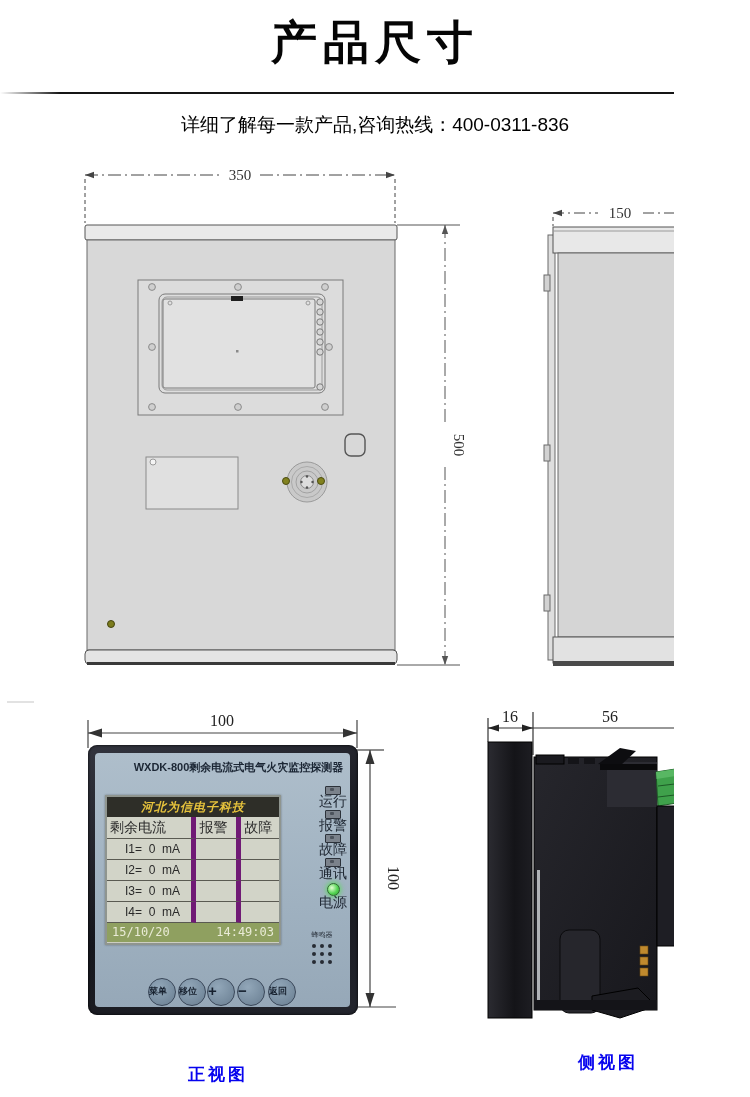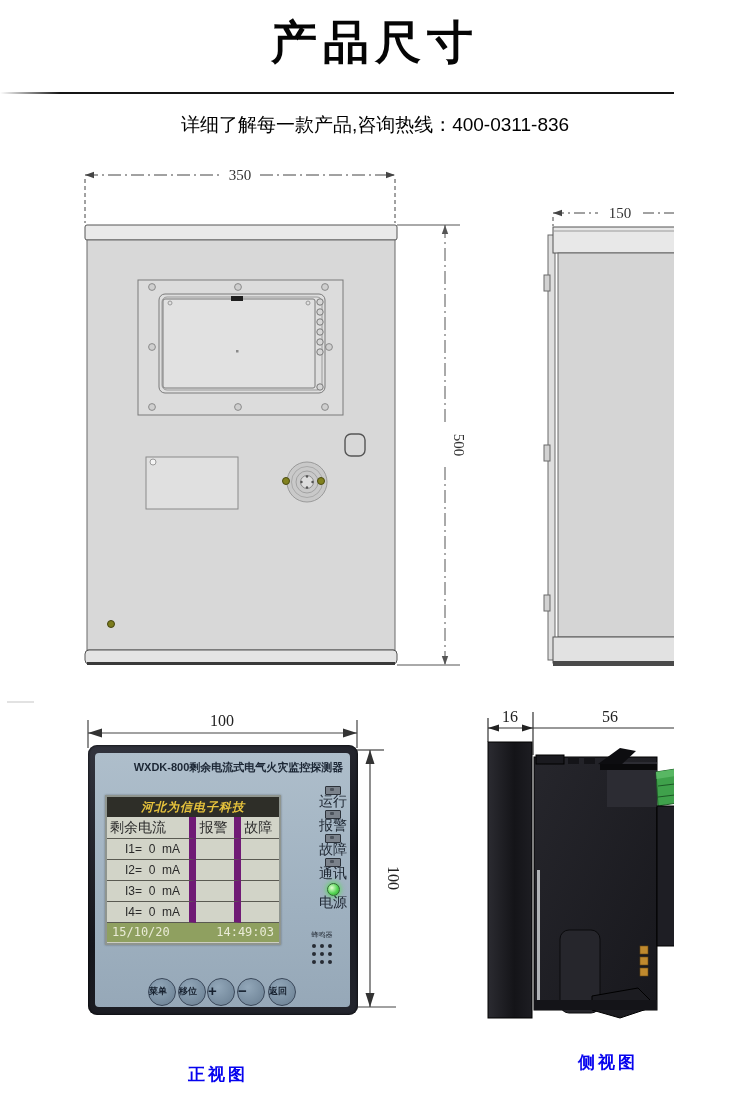--- a/index.html
+++ b/index.html
@@ -23,21 +23,21 @@
   .dev-face{position:absolute;left:7px;top:8px;right:8px;bottom:8px;border-radius:4px;
             background:linear-gradient(180deg,#aebecb 0%,#9fb1c0 60%,#96a8b8 100%);}
   .dev-title{position:absolute;top:7px;left:16px;width:100%;text-align:center;
              font-size:11px;font-weight:bold;color:#1b2634;letter-spacing:0;}
   .lcd{position:absolute;left:10px;top:42px;width:172px;height:146px;
        border:2px solid #8f958f;background:#cccec2;box-shadow:0 0 2px rgba(0,0,0,.35);}
   .lcd-brand{height:20px;line-height:20px;background:#2e2e28;color:#e7c33c;
              font-style:italic;font-weight:bold;font-size:12px;text-align:center;
              letter-spacing:1px;overflow:hidden;}
   .lcd-grid{display:grid;grid-template-columns:52% 26% 22%;}
-  .lcd-cell{border-right:7px solid #701a75;border-bottom:1px solid #5a5a52;
+  .lcd-cell{border-right:5px solid #701a75;border-bottom:1px solid #5a5a52;
             height:20px;line-height:20px;overflow:hidden;background:#d2d4c8;color:#2a2a2a;}
   .lcd-cell:nth-child(3n){border-right:none;}
   .lcd-h{font-size:14px;height:21px;line-height:21px;padding-left:3px;}
   .lcd-d{font-family:Liberation Sans, sans-serif;font-size:12px;white-space:pre;padding-left:18px;}
   .lcd-status{height:19px;line-height:19px;background:#8fa060;color:#e9ebd6;
               font-family:"DejaVu Sans Mono",monospace;font-size:12px;
               display:flex;justify-content:space-between;padding:0 5px;}
   .led-col{position:absolute;left:221px;top:33px;width:34px;display:flex;flex-direction:column;
            align-items:center;}
   .led-rect{width:14px;height:7px;background:#7b828b;border:1px solid #2c323a;border-radius:1px;

